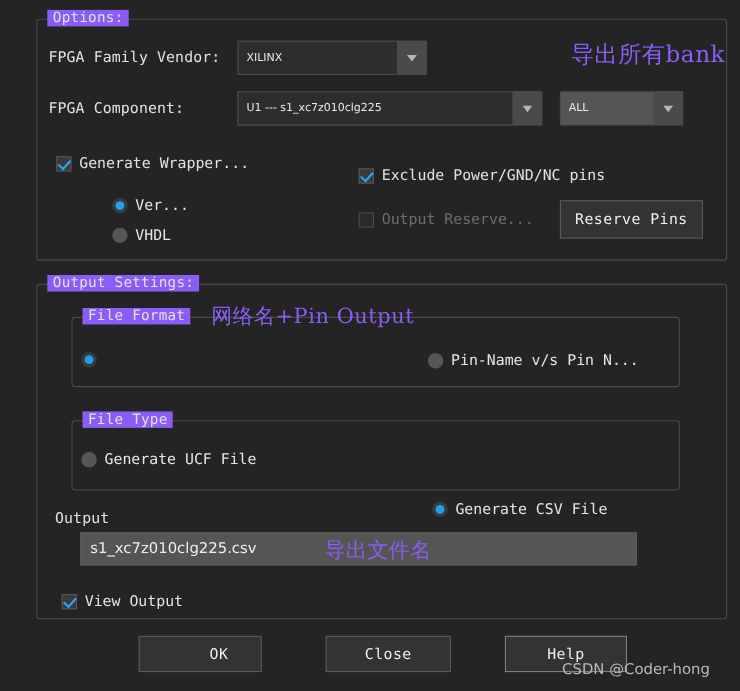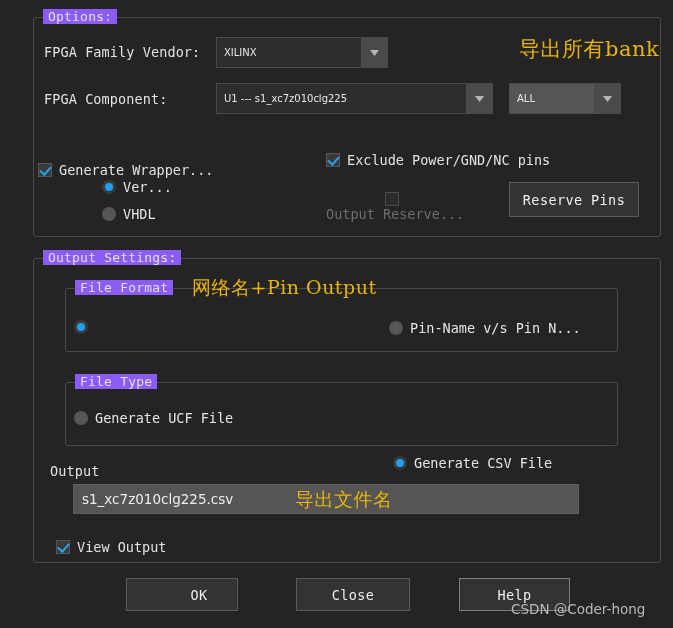--- a/index.html
+++ b/index.html
@@ -170,21 +170,21 @@
     font-family: "DejaVu Sans", "Liberation Sans", sans-serif;
     font-size: 13.5px;
     color: #ededed;
     white-space: nowrap;
     overflow: hidden;
   }
 
   
   .annot {
     position: absolute;
-    color: #eab308;
+    color: #8b5cf6;
     font-family: "DejaVu Serif", "Liberation Serif", serif;
     white-space: nowrap;
     letter-spacing: 0.5px;
   }
 
   
   .watermark {
     position: absolute;
     color: #b9b9b9;
     font-family: "DejaVu Sans", "Liberation Sans", sans-serif;
@@ -225,41 +225,41 @@
   <div class="combo-field">ALL</div>
   <div class="combo-arrow">
     <svg width="9" height="6" viewBox="0 0 9 6">
         <polygon points="0,0 9,0 4.5,6" fill="#b6b6b6"></polygon>
       </svg>
   </div>
 </div>
 
 <div class="annot" style="left:519px; top:35px; font-size:21px;">导出所有bank</div>
 
-<div class="cbrow" style="left:38px; top:141px;margin-top:21px;">
+<div class="cbrow" style="left:51px; top:141px;">
   <span class="cbox checked"></span>
   <span class="cb-label">Generate Wrapper...</span>
 </div>
 
 <div class="rbrow" style="left:102px; top:179px;">
   <span class="radio on"></span>
   <span class="rb-label">Ver...</span>
 </div>
 
 <div class="rbrow" style="left:102px; top:206px;">
   <span class="radio"></span>
   <span class="rb-label">VHDL</span>
 </div>
 
 <div class="cbrow" style="left:326px; top:152px;">
   <span class="cbox checked"></span>
   <span class="cb-label">Exclude Power/GND/NC pins</span>
 </div>
 
-<div class="cbrow" style="left:326px; top:192px;flex-direction:column;">
+<div class="cbrow" style="left:326px; top:192px;">
   <span class="cbox disabled"></span>
   <span class="cb-label disabled">Output Reserve...</span>
 </div>
 
 <div class="btn" style="left:509px; top:182px; width:130px; height:35px;">
   <span>Reserve Pins</span>
 </div>
 
 <div class="groupbox" style="left:33px; top:258px; width:628px; height:305px;">
   <span class="gb-title">Output Settings:</span>

